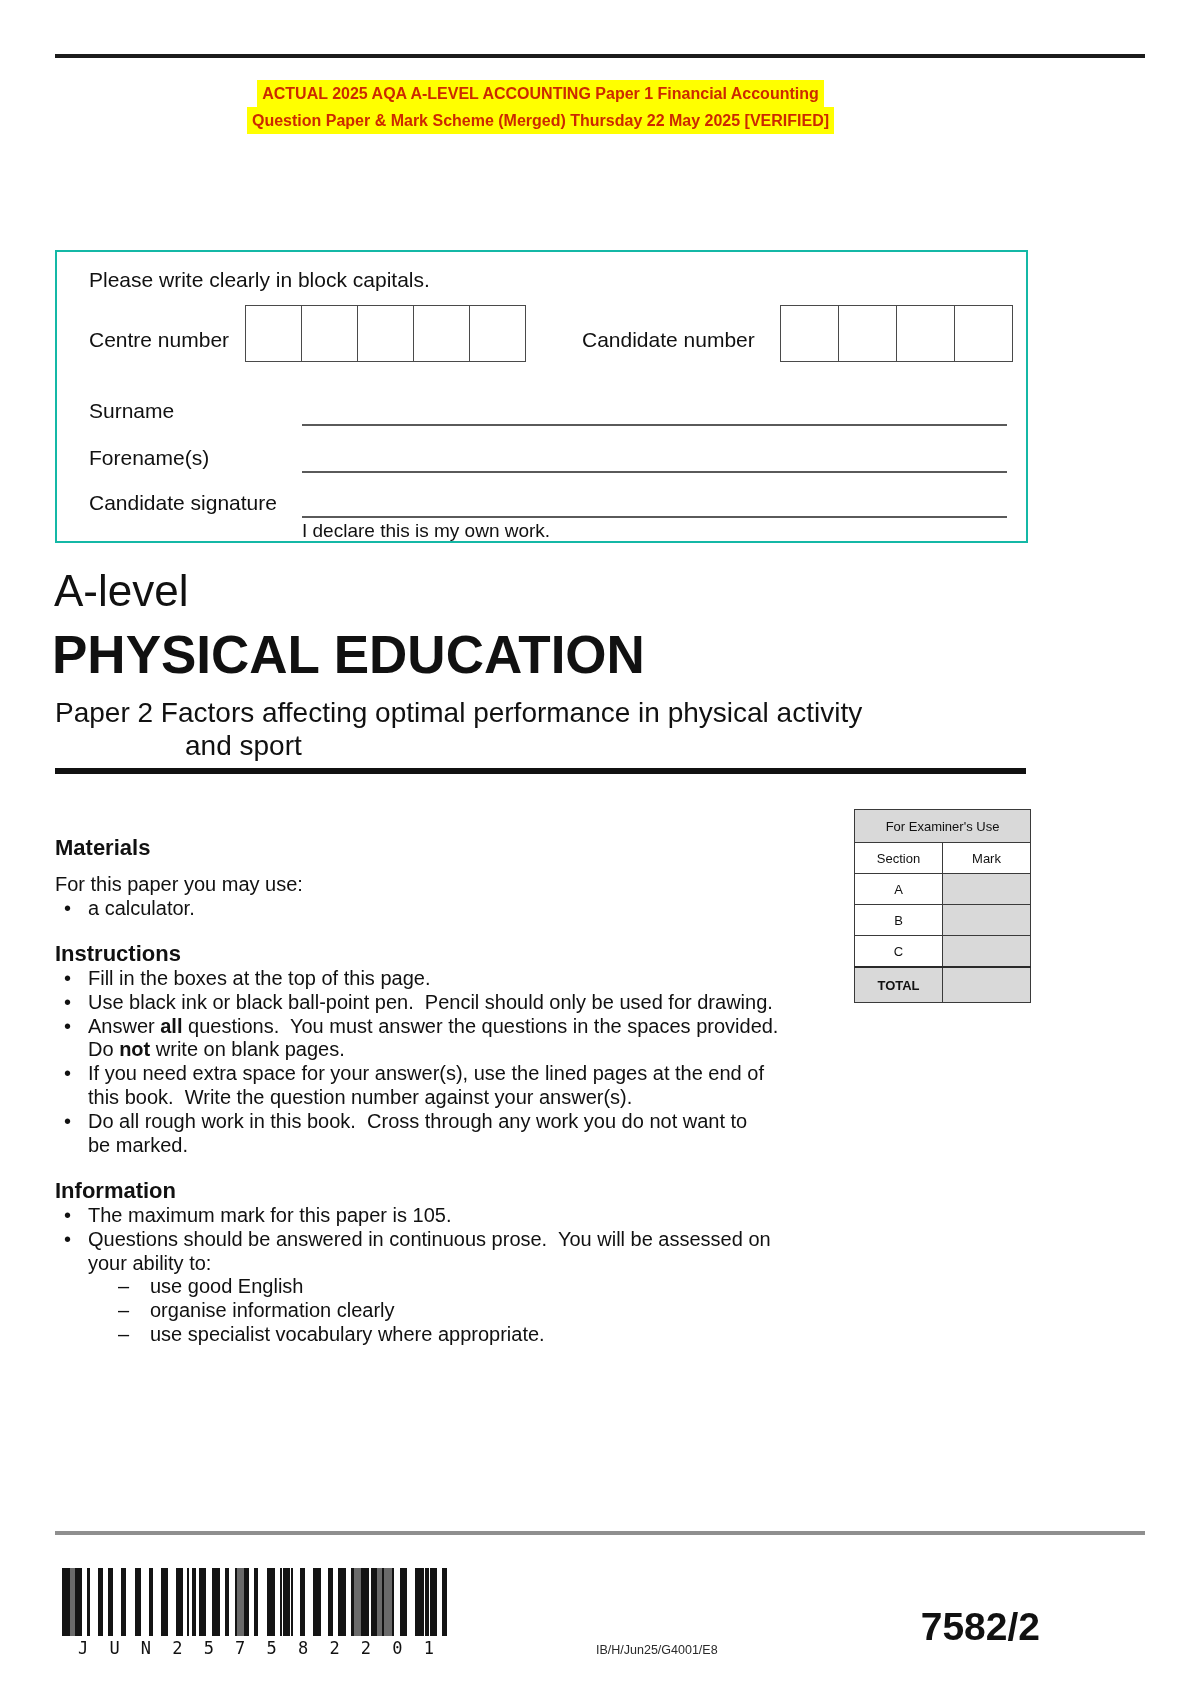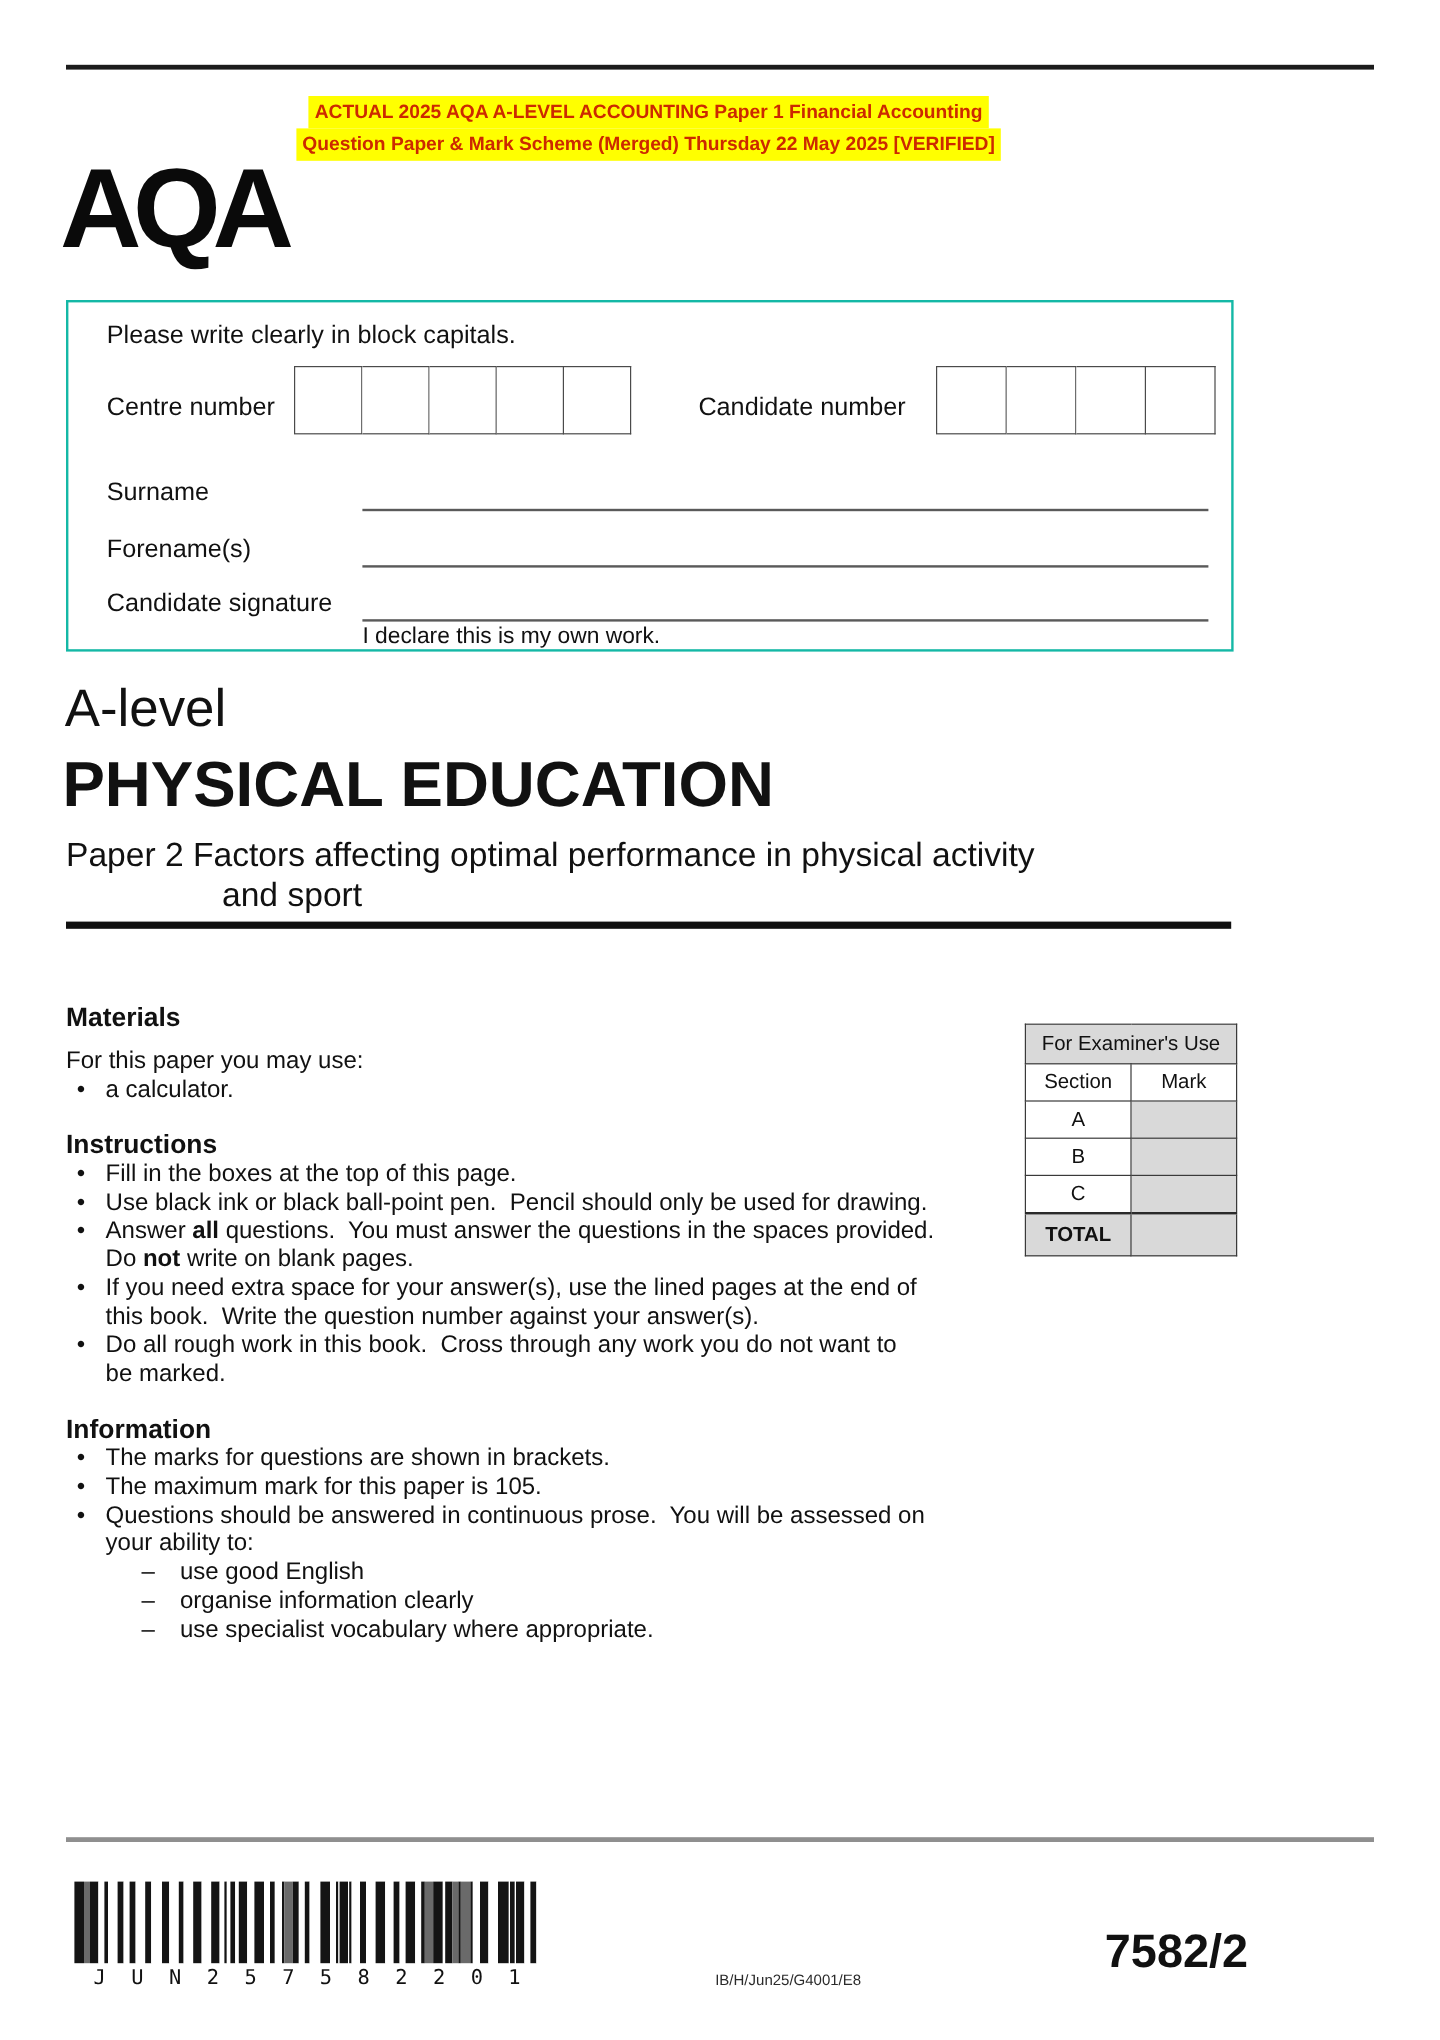--- a/index.html
+++ b/index.html
@@ -49,22 +49,22 @@
   ul.blist { list-style:none; margin:0; padding:0; font-size:20px; line-height:23.8px; width:795px; }
   ul.blist > li { position:relative; padding-left:33px; white-space:pre-wrap; }
   ul.blist > li::before { content:"\2022"; position:absolute; left:9px; }
   .b { font-weight:bold; }
   ul.dash { list-style:none; margin:0 0 0 30px; padding:0; }
   ul.dash li { position:relative; padding-left:32px; white-space:pre-wrap; }
   ul.dash li::before { content:"\2013"; position:absolute; left:0; }
   .list-anchor { position:absolute; left:55px; }
 
   
-  .exam-table { position:absolute; left:854px; top:853px; width:177px; border-collapse:collapse;
-                font-size:17px; text-align:center; table-layout:fixed; }
+  .exam-table { position:absolute; left:854px; top:809px; width:177px; border-collapse:collapse;
+                font-size:13px; text-align:center; table-layout:fixed; }
   .exam-table th, .exam-table td { border:1.6px solid #3a3a3a; padding:0; height:30px; font-weight:normal; }
   .exam-table .thead { background:var(--table-gray,#d9d9d9); height:32px; }
   .exam-table td.sec { width:96px; background:#fff; }
   .exam-table td.mark { background:var(--table-gray,#d9d9d9); }
   .exam-table .total td { background:var(--table-gray,#d9d9d9); font-weight:bold; height:34px;
                           border-top:2.5px solid #2a2a2a; }
 
   
   .bottom-rule { position:absolute; left:55px; top:1531px; width:1090px; height:4px; background:#8f8f8f; }
   .barcode-wrap { position:absolute; left:62px; top:1568px; width:388px; }
@@ -80,21 +80,20 @@
 
 <div class="page">
 
   <div class="top-rule"></div>
 
   <div class="banner">
     <span class="hl">ACTUAL 2025 AQA A-LEVEL ACCOUNTING Paper 1 Financial Accounting</span><br>
     <span class="hl">Question Paper &amp; Mark Scheme (Merged) Thursday 22 May 2025 [VERIFIED]</span>
   </div>
 
-  <div class="logo">AQA</div>
 
   <div class="cand-box">
     <div class="cb-instruction">Please write clearly in block capitals.</div>
 
     <div class="cb-label" style="left:32px; top:76px;text-align:center;">Centre number</div>
     <div class="cells centre" style="left:188px; top:53px;">
         <div class="cell"></div>
         <div class="cell"></div>
         <div class="cell"></div>
         <div class="cell"></div>
@@ -146,21 +145,20 @@
         <li><span>If you need extra space for your answer(s), use the lined pages at the end of
 this book.  Write the question number against your answer(s).</span></li>
         <li><span>Do all rough work in this book.  Cross through any work you do not want to
 be marked.</span></li>
       </ul>
   </div>
 
   <div class="h2" style="top:1178px;">Information</div>
   <div class="list-anchor" style="top:1204px;">
     <ul class="blist">
-        <li><span>The marks for questions are shown in brackets.</span></li>
         <li><span>The maximum mark for this paper is 105.</span></li>
         <li><span>Questions should be answered in continuous prose.  You will be assessed on
 your ability to:</span><ul class="dash"><li>use good English</li><li>organise information clearly</li><li>use specialist vocabulary where appropriate.</li></ul></li>
       </ul>
   </div>
 
   <table class="exam-table">
     <tbody>
       <tr>
           <th class="thead" colspan="2">For Examiner's Use</th>

